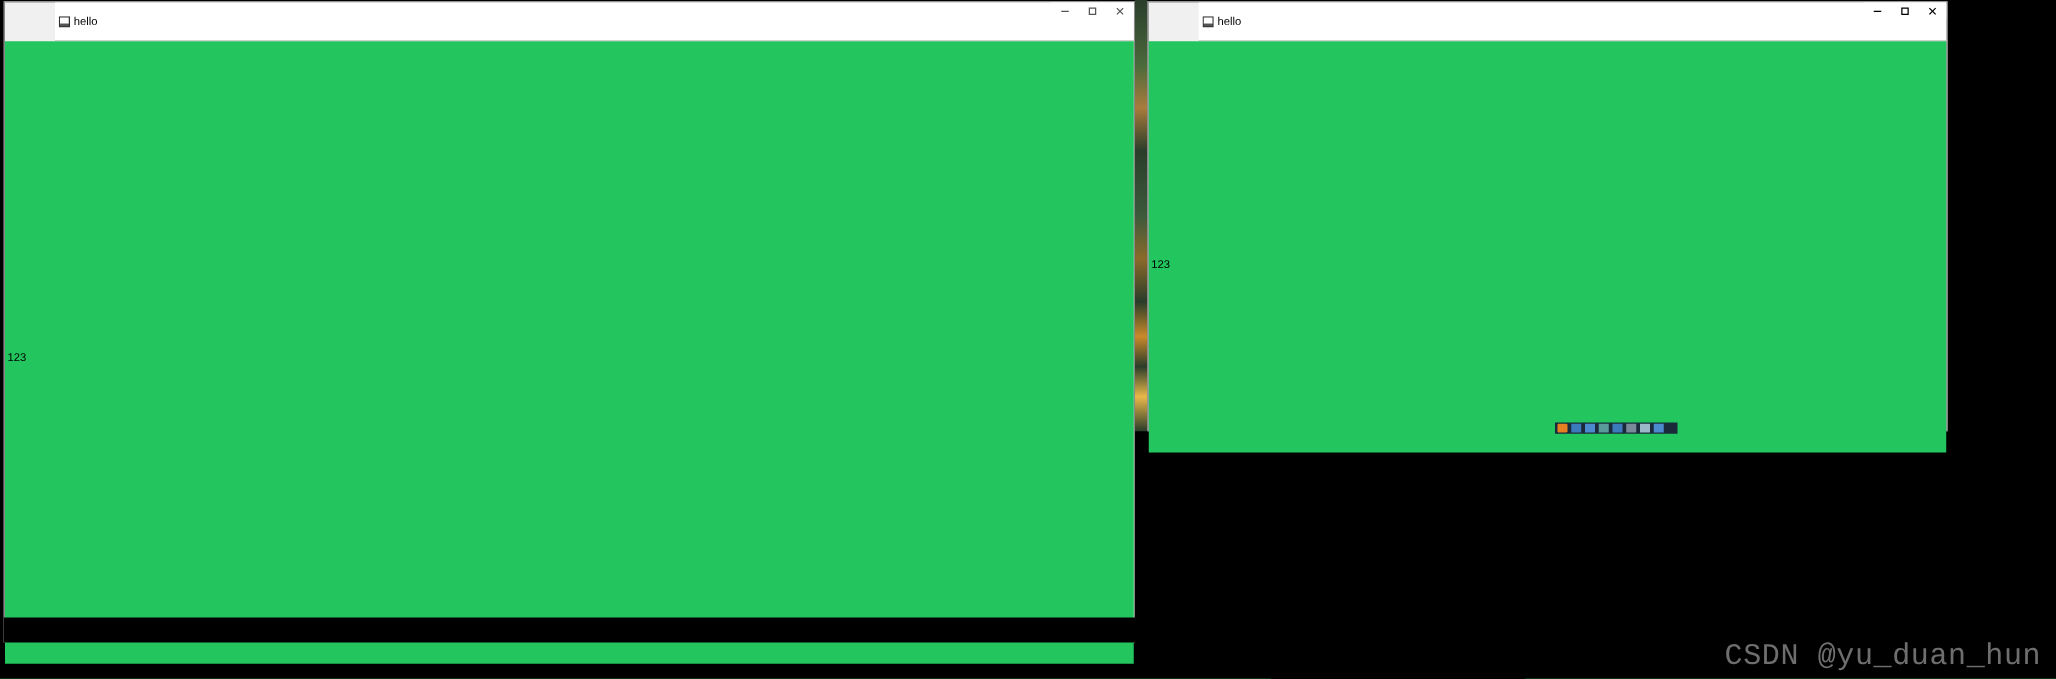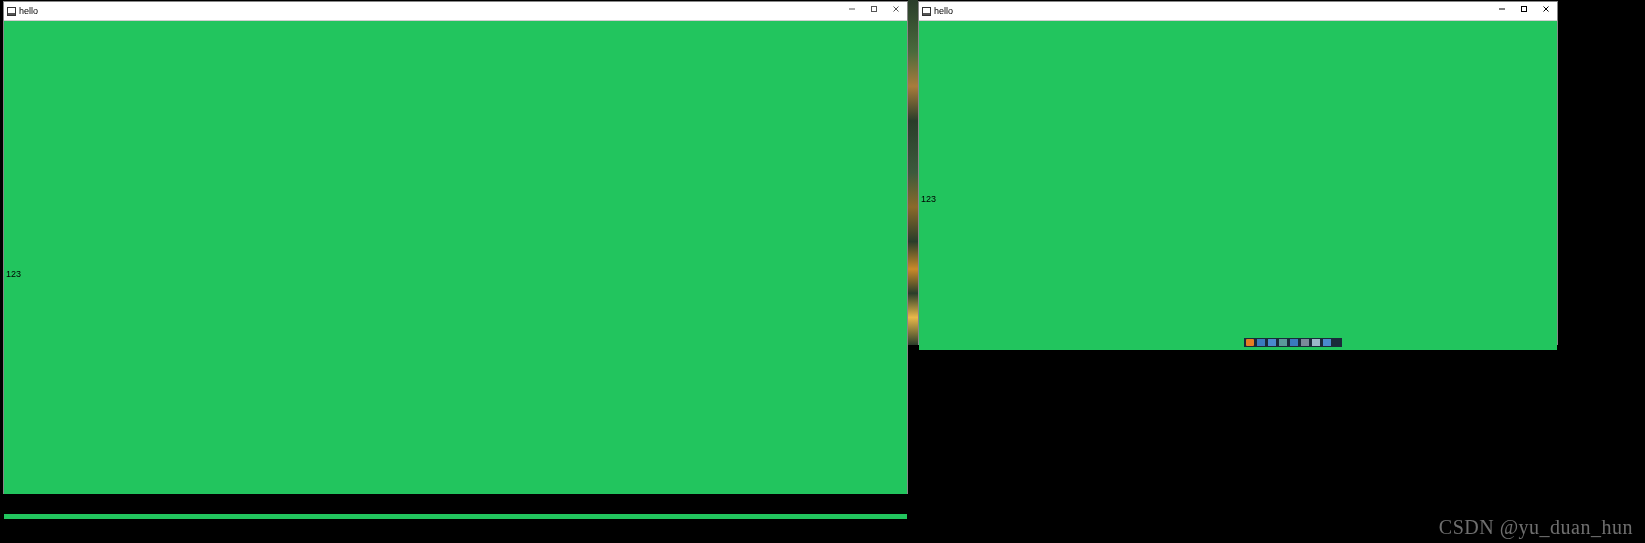--- a/index.html
+++ b/index.html
@@ -23,26 +23,27 @@
       width: 905px;
       height: 513px;
     }
     .window-right {
       left: 918px;
       top: 1px;
       width: 640px;
       height: 344px;
     }
     .titlebar {
-      height: 19px;
+      height: 31px;
       background: #fff;
       border-bottom: 1px solid #d0d0d0;
       display: flex;
       align-items: center;
       position: relative;
+      margin-left: 40px;
     }
     .title-icon {
       width: 10px;
       height: 10px;
       margin-left: 2px;
       display: inline-flex;
       align-items: center;
       justify-content: center;
     }
     .title-icon svg { display: block; }
@@ -123,23 +124,23 @@
     .tb-orange { background: #e67e22; border-radius: 1px; }
     .tb-blue { background: #3a7abd; }
     .tb-blue2 { background: #4a8acd; }
     .tb-teal { background: #5a9a9a; }
     .tb-grey { background: #7a8a9a; }
     .tb-light { background: #9ab8c8; }
     .watermark {
       position: absolute;
       right: 12px;
       bottom: 4px;
-      font-size: 20px;
+      font-size: 24px;
       color: rgba(200,200,200,0.55);
-      font-family: Liberation Serif, serif;
+      font-family: Liberation Mono, monospace;
       letter-spacing: 0.5px;
       white-space: nowrap;
     }
     .bottom-strip-left {
       position: absolute;
       left: 3px;
       top: 494px;
       width: 905px;
       height: 20px;
       background: #000;

